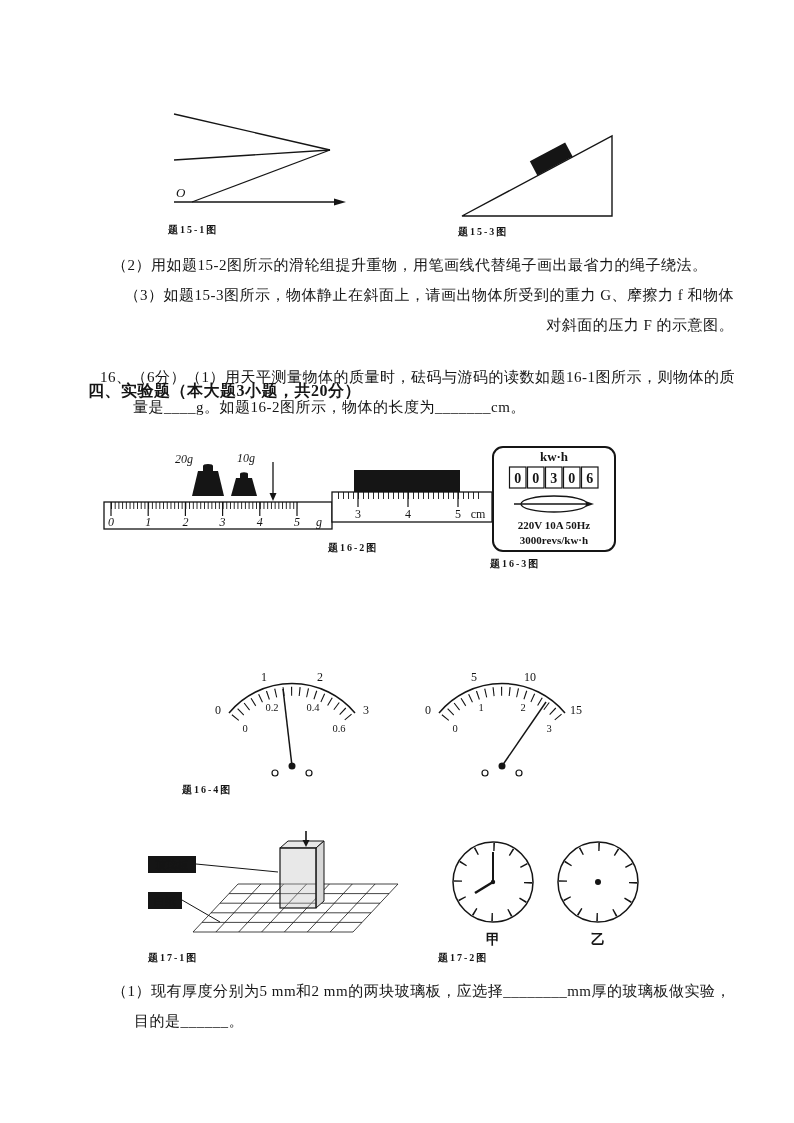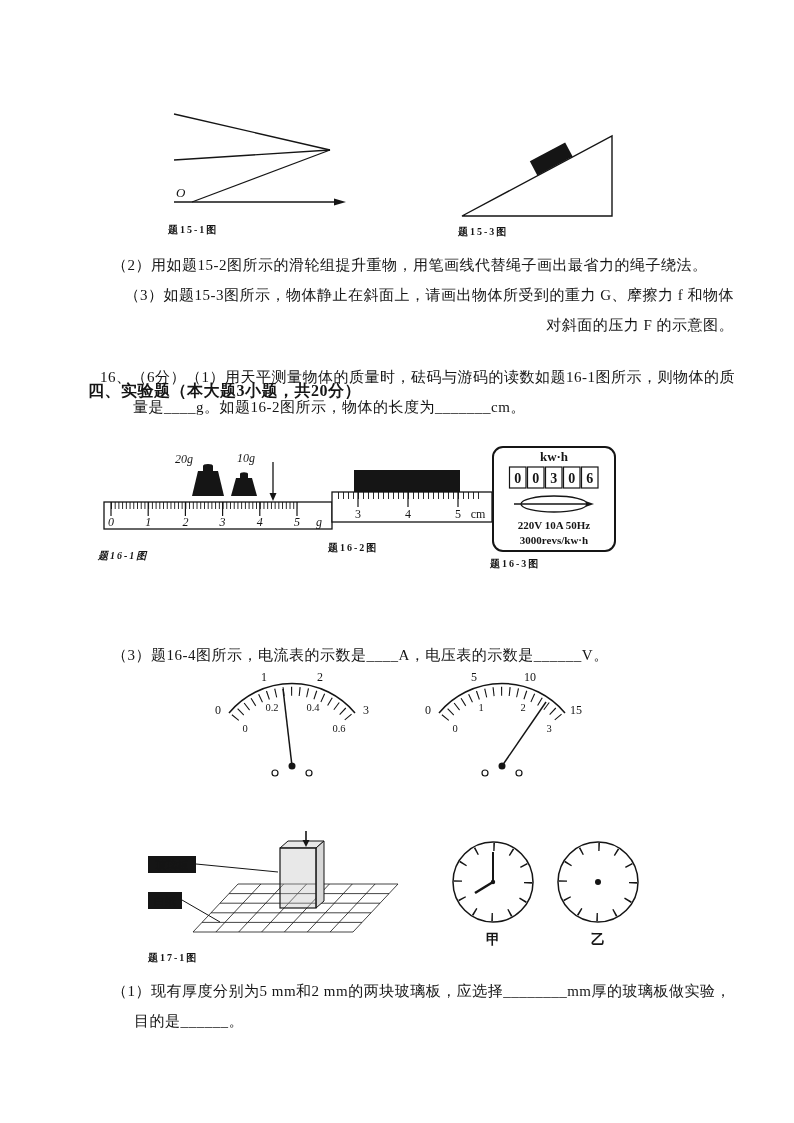--- a/index.html
+++ b/index.html
@@ -74,21 +74,20 @@
       <line x1="161.8" y1="52" x2="161.8" y2="66" stroke="#151515" stroke-width="1.2"></line>
       <line x1="199" y1="52" x2="199" y2="66" stroke="#151515" stroke-width="1.2"></line>
       <text x="13" y="76" font-size="12" text-anchor="middle">0</text>
       <text x="50.2" y="76" font-size="12" text-anchor="middle">1</text>
       <text x="87.4" y="76" font-size="12" text-anchor="middle">2</text>
       <text x="124.6" y="76" font-size="12" text-anchor="middle">3</text>
       <text x="161.8" y="76" font-size="12" text-anchor="middle">4</text>
       <text x="199" y="76" font-size="12" text-anchor="middle">5</text>
       <text x="221" y="76" font-size="12" text-anchor="middle">g</text>
     </svg>
-    <div class="cap">题16-1图</div>
   </div>
 
   <div class="fig" style="left:328px;top:458px;width:168px;">
     <svg width="168" height="80" viewBox="0 0 168 80">
       <rect x="26" y="12" width="106" height="22" fill="#151515"></rect>
       <rect x="4" y="34" width="160" height="30" fill="#ffffff" stroke="#151515" stroke-width="1.3"></rect>
       <line x1="10" y1="37.5" x2="155" y2="37.5" stroke="#151515" stroke-width="7" stroke-dasharray="0.9,4.1"></line>
       <line x1="30" y1="34" x2="30" y2="49" stroke="#151515" stroke-width="1.2"></line>
       <line x1="80" y1="34" x2="80" y2="49" stroke="#151515" stroke-width="1.2"></line>
       <line x1="130" y1="34" x2="130" y2="49" stroke="#151515" stroke-width="1.2"></line>
@@ -116,21 +115,20 @@
       <text x="99.7" y="39" font-size="14" font-weight="bold" text-anchor="middle">6</text>
       <ellipse cx="64" cy="60" rx="33" ry="8" fill="none" stroke="#151515" stroke-width="1.3"></ellipse>
       <line x1="24" y1="60" x2="100" y2="60" stroke="#151515" stroke-width="1.3"></line>
       <polygon points="104,60 96,57.2 96,62.8" fill="#151515"></polygon>
       <text x="64" y="85" font-size="11" font-weight="bold" text-anchor="middle">220V 10A 50Hz</text>
       <text x="64" y="100" font-size="11" font-weight="bold" text-anchor="middle">3000revs/kw·h</text>
     </svg>
     <div class="cap">题16-3图</div>
   </div>
 
-  <div class="para" style="left:112px;top:640px;width:594px;">（3）题16-4图所示，电流表的示数是____A，电压表的示数是______V。</div>
 
   <div class="fig" style="left:182px;top:660px;width:430px;">
     <svg width="430" height="120" viewBox="0 0 430 120">
 
       <path d="M47,53 A82,82 0 0 1 173,53" fill="none" stroke="#151515" stroke-width="1.5"></path>
       <path d="M53,58 A74,74 0 0 1 167,58" fill="none" stroke="#151515" stroke-width="9" stroke-dasharray="1.1,6.9"></path>
       <line x1="110" y1="106" x2="101" y2="29" stroke="#151515" stroke-width="1.5"></line>
       <circle cx="110" cy="106" r="3.5" fill="#151515"></circle>
       <circle cx="93" cy="113" r="3" fill="none" stroke="#151515" stroke-width="1.2"></circle>
       <circle cx="127" cy="113" r="3" fill="none" stroke="#151515" stroke-width="1.2"></circle>
@@ -151,20 +149,21 @@
       <circle cx="337" cy="113" r="3" fill="none" stroke="#151515" stroke-width="1.2"></circle>
       <text x="246" y="54" font-size="12" text-anchor="middle">0</text>
       <text x="292" y="21" font-size="12" text-anchor="middle">5</text>
       <text x="348" y="21" font-size="12" text-anchor="middle">10</text>
       <text x="394" y="54" font-size="12" text-anchor="middle">15</text>
       <text x="273" y="72" font-size="10.5" text-anchor="middle">0</text>
       <text x="299" y="51" font-size="10.5" text-anchor="middle">1</text>
       <text x="341" y="51" font-size="10.5" text-anchor="middle">2</text>
       <text x="367" y="72" font-size="10.5" text-anchor="middle">3</text>
     </svg>
+    <div class="cap">题16-4图</div>
   </div>
 
 
   <div class="fig" style="left:148px;top:830px;width:272px;">
     <svg width="272" height="118" viewBox="0 0 272 118">
 
       <g stroke="#151515" stroke-width="0.8">
         <line x1="45" y1="102" x2="90" y2="54"></line>
           <line x1="67.9" y1="102" x2="112.9" y2="54"></line>
         <line x1="90.7" y1="102" x2="135.7" y2="54"></line>
@@ -203,17 +202,18 @@
       <circle cx="55" cy="46" r="35" fill="none" stroke="#151515" stroke-width="8" stroke-dasharray="1.5,16.83"></circle>
       <line x1="55" y1="46" x2="55" y2="16" stroke="#151515" stroke-width="2"></line>
       <line x1="55" y1="46" x2="37" y2="57" stroke="#151515" stroke-width="2.6"></line>
       <circle cx="55" cy="46" r="2.2" fill="#151515"></circle>
       <circle cx="160" cy="46" r="40" fill="none" stroke="#151515" stroke-width="1.5"></circle>
       <circle cx="160" cy="46" r="35" fill="none" stroke="#151515" stroke-width="8" stroke-dasharray="1.5,16.83"></circle>
       <circle cx="160" cy="46" r="3" fill="#151515"></circle>
       <text x="55" y="108" font-size="14" font-weight="bold" text-anchor="middle">甲</text>
       <text x="160" y="108" font-size="14" font-weight="bold" text-anchor="middle">乙</text>
     </svg>
+    <div class="cap">题17-2图</div>
   </div>
 
   <div class="para hang22" style="left:112px;top:976px;width:600px;">（1）现有厚度分别为5 mm和2 mm的两块玻璃板，应选择________mm厚的玻璃板做实验，目的是______。</div>
 
 </div>
 
 </body></html>

